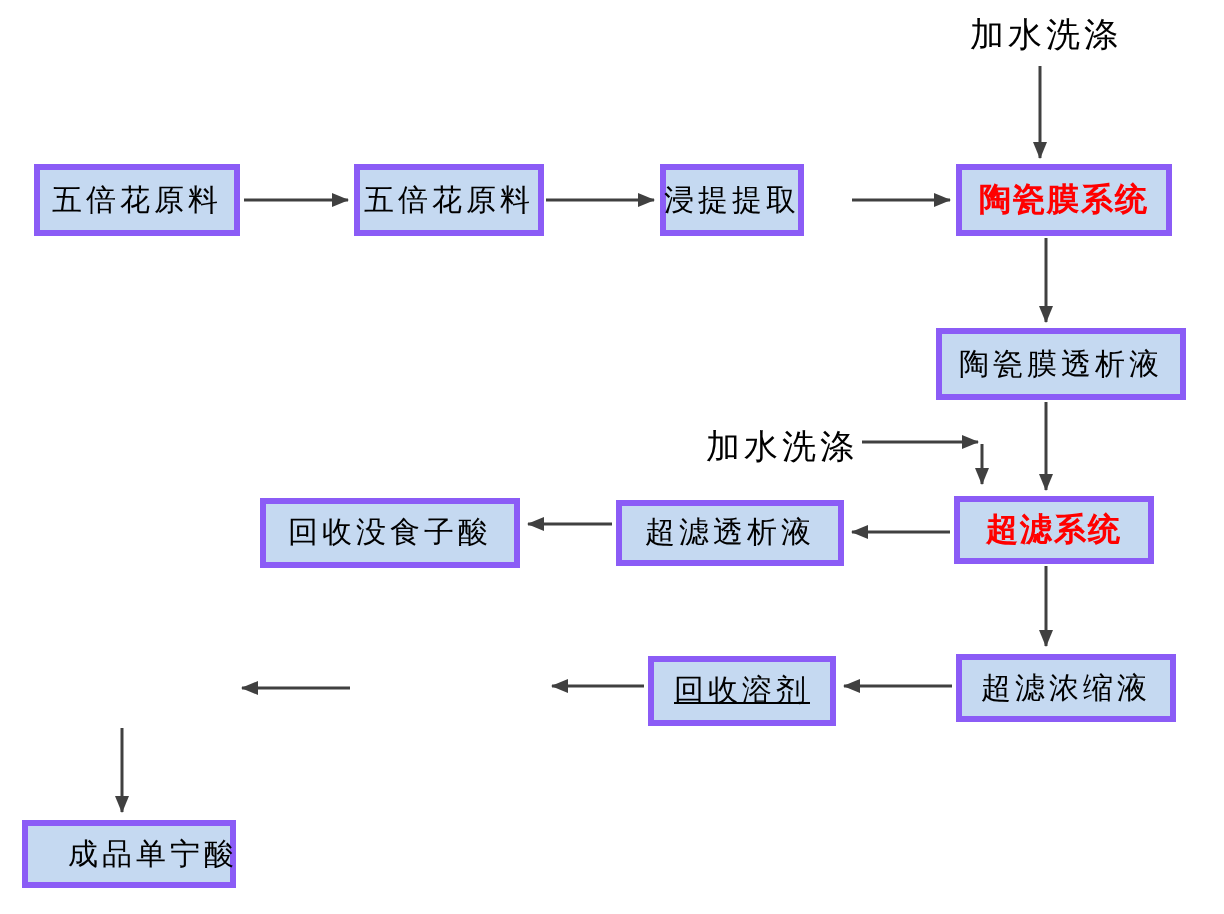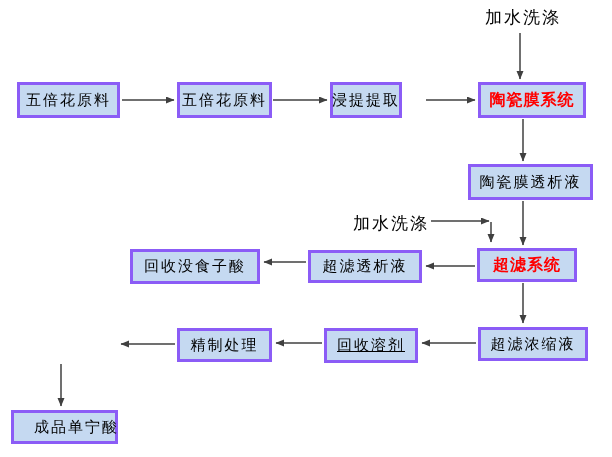--- a/index.html
+++ b/index.html
@@ -102,16 +102,15 @@
   <div class="node" id="n-raw">五倍花原料</div>
   <div class="node" id="n-crush">五倍花原料</div>
   <div class="node" id="n-extract">浸提提取</div>
   <div class="node emph" id="n-ceramic">陶瓷膜系统</div>
   <div class="node" id="n-ceramic-dialysate">陶瓷膜透析液</div>
   <div class="node" id="n-uf-dialysate">超滤透析液</div>
   <div class="node emph" id="n-uf">超滤系统</div>
   <div class="node" id="n-gallic">回收没食子酸</div>
   <div class="node" id="n-uf-concentrate">超滤浓缩液</div>
   <div class="node" id="n-solvent">回收溶剂</div>
-  <div class="node" id="n-refine">精制处理</div>
   <div class="node" id="n-product">成品单宁酸</div>
 
 </div>
 
 </body></html>

